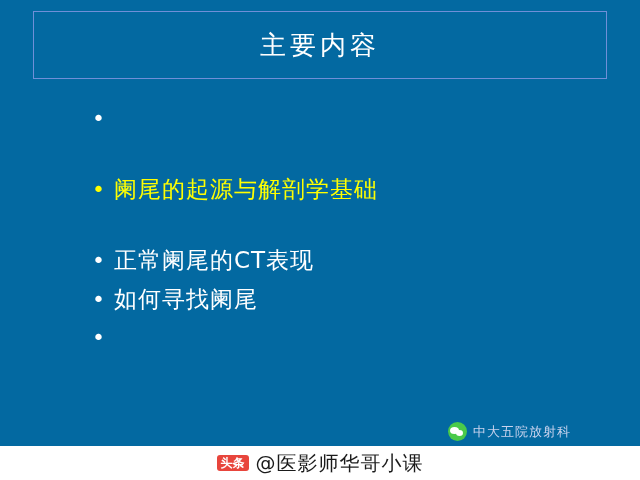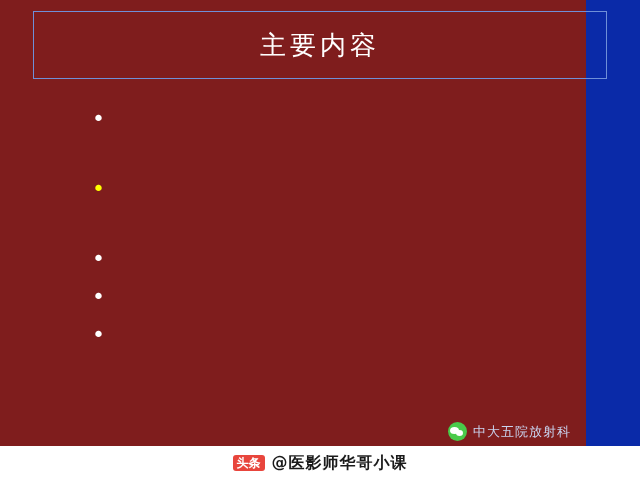--- a/index.html
+++ b/index.html
@@ -8,23 +8,23 @@
     background: #0a2aa8;
   }
   body {
     width: 640px;
     height: 480px;
     overflow: hidden;
     font-family: "DejaVu Sans", "Liberation Sans", sans-serif;
   }
   .slide {
     position: relative;
-    width: 586px;
+    width: 640px;
     height: 480px;
-    background: #7f1d1d;
+    background: #0369a1;
     box-sizing: border-box;
   }
   .title-box {
     position: absolute;
     left: 33px;
     top: 11px;
     width: 574px;
     height: 68px;
     border: 1px solid #6f8fd8;
     box-sizing: border-box;
@@ -139,51 +139,53 @@
     font-size: 12px;
     font-weight: bold;
     border-radius: 3px;
     padding: 2px 4px;
     margin-right: 7px;
     letter-spacing: 0px;
     line-height: 1;
   }
   .footer-text {
     color: #1a1a1a;
-    font-size: 16px;
+    font-size: 20px;
     letter-spacing: 1px;
     white-space: nowrap;
-    font-weight: bold;
   }
 </style>
 </head>
 <body>
 
 <div class="slide">
 
   <div class="title-box">
     <div class="title-text">主要内容</div>
   </div>
 
   <div class="bullets">
 
     <div class="bullet b0">
       <span class="dot">•</span>
     </div>
 
     <div class="bullet b1 yellow">
       <span class="dot">•</span>
+      <span class="txt">阑尾的起源与解剖学基础</span>
     </div>
 
     <div class="bullet b2">
       <span class="dot">•</span>
+      <span class="txt">正常阑尾的CT表现</span>
     </div>
 
     <div class="bullet b3">
       <span class="dot">•</span>
+      <span class="txt">如何寻找阑尾</span>
     </div>
 
     <div class="bullet b4">
       <span class="dot">•</span>
     </div>
 
   </div>
 
   <div class="wm-wrap">
     <span class="wm-logo"></span>

